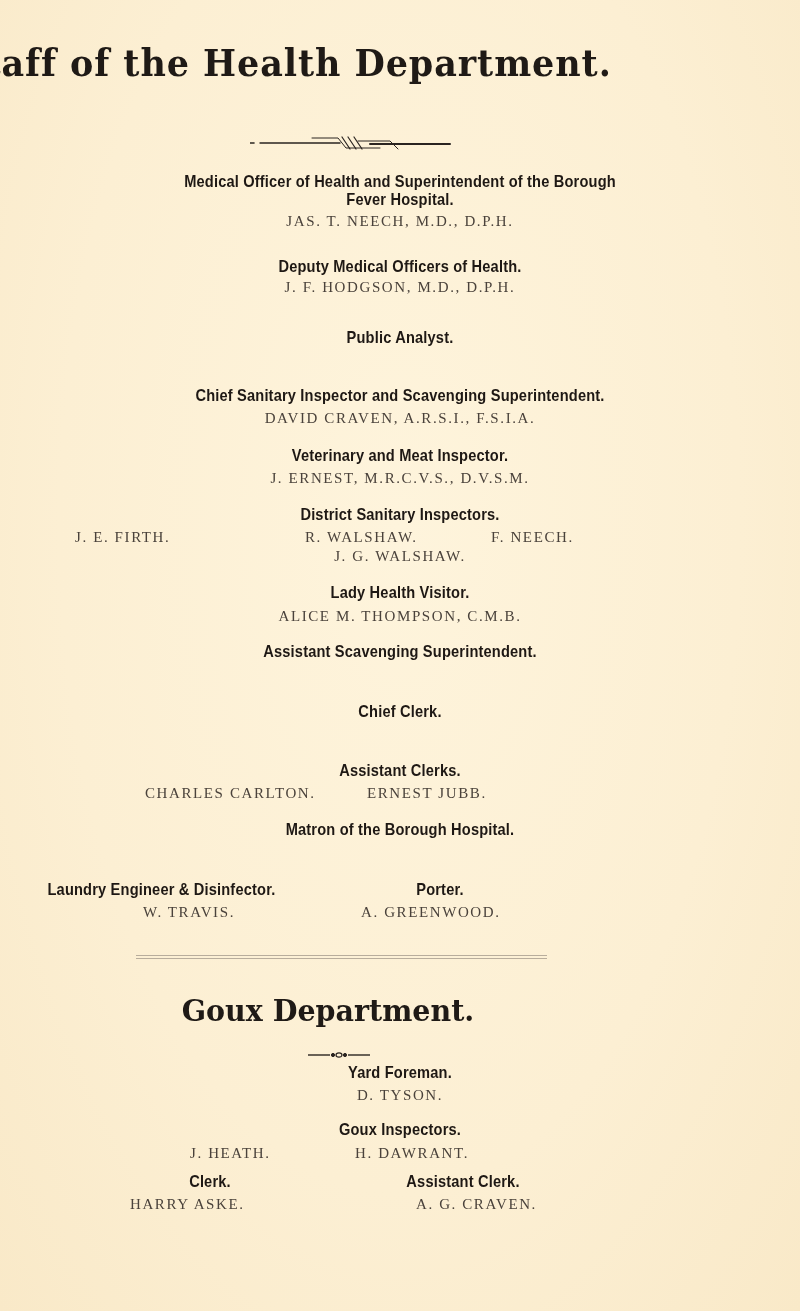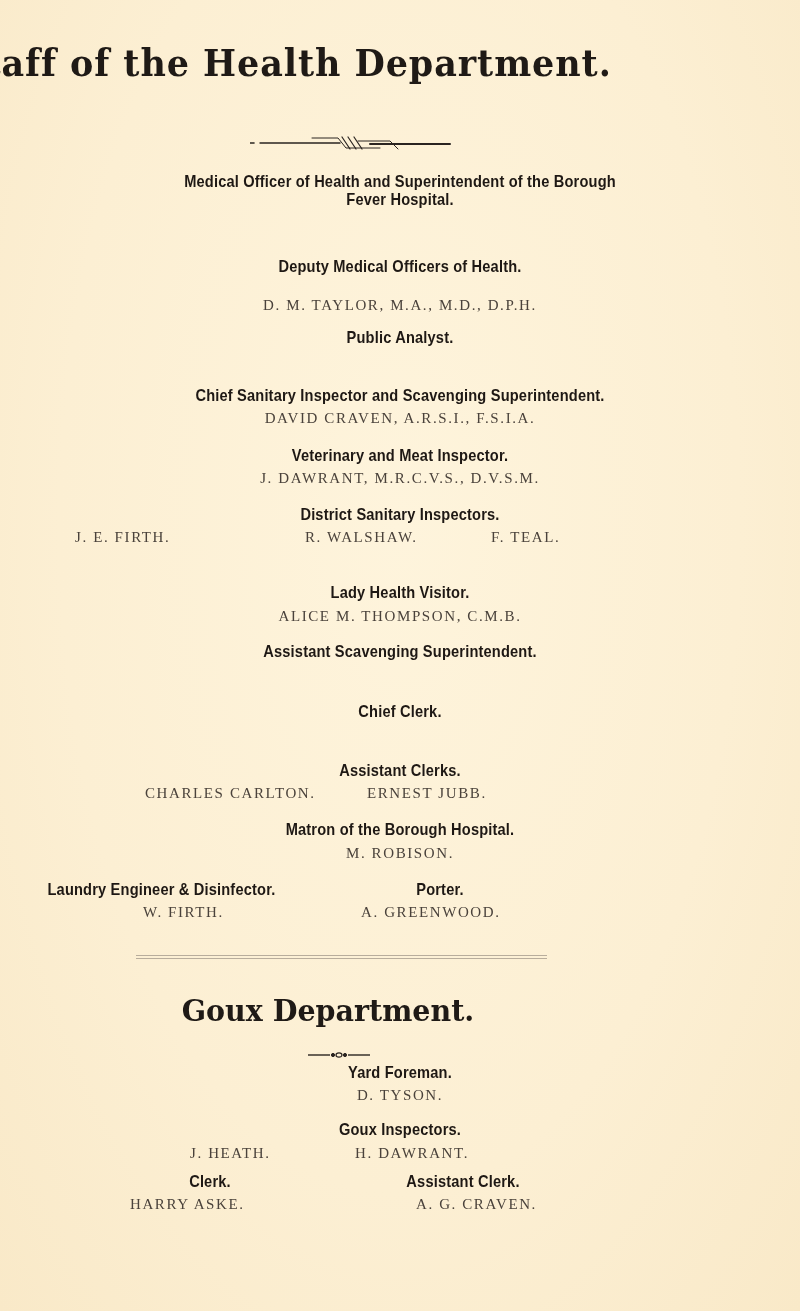--- a/index.html
+++ b/index.html
@@ -45,53 +45,54 @@
       <line x1="10" y1="10" x2="90" y2="10" stroke-width="1.4"></line>
       <path d="M62 5 L88 5 L96 15 L130 15" stroke-width="1"></path>
       <path d="M92 4 L100 16 M98 4 L106 16 M104 4 L112 16" stroke-width="1.2"></path>
       <path d="M108 8 L140 8 L148 16" stroke-width="1"></path>
       <line x1="120" y1="11" x2="200" y2="11" stroke-width="2"></line>
     </g>
   </svg>
 
   <div class="heading c" style="top:172px">Medical Officer of Health and Superintendent of the Borough</div>
   <div class="heading c" style="top:190px">Fever Hospital.</div>
+  <div class="name c" style="top:213px">JAS. T. NEECH, M.D., D.P.H.</div>
 
   <div class="heading c" style="top:257px">Deputy Medical Officers of Health.</div>
-  <div class="name c" style="top:297px">D. M. TAYLOR, M.A., M.D., D.P.H.</div>
+  <div class="name c" style="top:279px">J. F. HODGSON, M.D., D.P.H.</div>
 
   <div class="heading c" style="top:328px">Public Analyst.</div>
 
   <div class="heading c" style="top:386px">Chief Sanitary Inspector and Scavenging Superintendent.</div>
   <div class="name c" style="top:410px">DAVID CRAVEN, A.R.S.I., F.S.I.A.</div>
 
   <div class="heading c" style="top:446px">Veterinary and Meat Inspector.</div>
-  <div class="name c" style="top:470px">J. DAWRANT, M.R.C.V.S., D.V.S.M.</div>
+  <div class="name c" style="top:470px">J. ERNEST, M.R.C.V.S., D.V.S.M.</div>
 
   <div class="heading c" style="top:505px">District Sanitary Inspectors.</div>
   <div class="name" style="top:529px;left:75px">J. E. FIRTH.</div>
   <div class="name" style="top:529px;left:305px">R. WALSHAW.</div>
-  <div class="name" style="top:529px;left:491px">F. TEAL.</div>
+  <div class="name" style="top:529px;left:491px">F. NEECH.</div>
+  <div class="name c" style="top:548px">J. G. WALSHAW.</div>
 
   <div class="heading c" style="top:583px">Lady Health Visitor.</div>
   <div class="name c" style="top:608px">ALICE M. THOMPSON, C.M.B.</div>
 
   <div class="heading c" style="top:642px">Assistant Scavenging Superintendent.</div>
 
   <div class="heading c" style="top:702px">Chief Clerk.</div>
 
   <div class="heading c" style="top:761px">Assistant Clerks.</div>
   <div class="name" style="top:785px;left:145px">CHARLES CARLTON.</div>
   <div class="name" style="top:785px;left:367px">ERNEST JUBB.</div>
 
   <div class="heading c" style="top:820px">Matron of the Borough Hospital.</div>
-  <div class="name c" style="top:845px">M. ROBISON.</div>
 
   <div class="heading" style="top:880px;left:30px;width:250px">Laundry Engineer &amp; Disinfector.</div>
-  <div class="name" style="top:904px;left:143px">W. FIRTH.</div>
+  <div class="name" style="top:904px;left:143px">W. TRAVIS.</div>
   <div class="heading" style="top:880px;left:390px;width:100px">Porter.</div>
   <div class="name" style="top:904px;left:361px">A. GREENWOOD.</div>
 
   <div class="rule" style="top:955px;left:136px;width:411px"></div>
   <div class="rule" style="top:958px;left:136px;width:411px"></div>
 
   <div class="title goux-title">Goux Department.</div>
 
   <svg class="ornament" style="left:308px;top:1050px" width="62" height="10" viewBox="0 0 62 10">
     <g stroke="#2a2420" fill="none">

